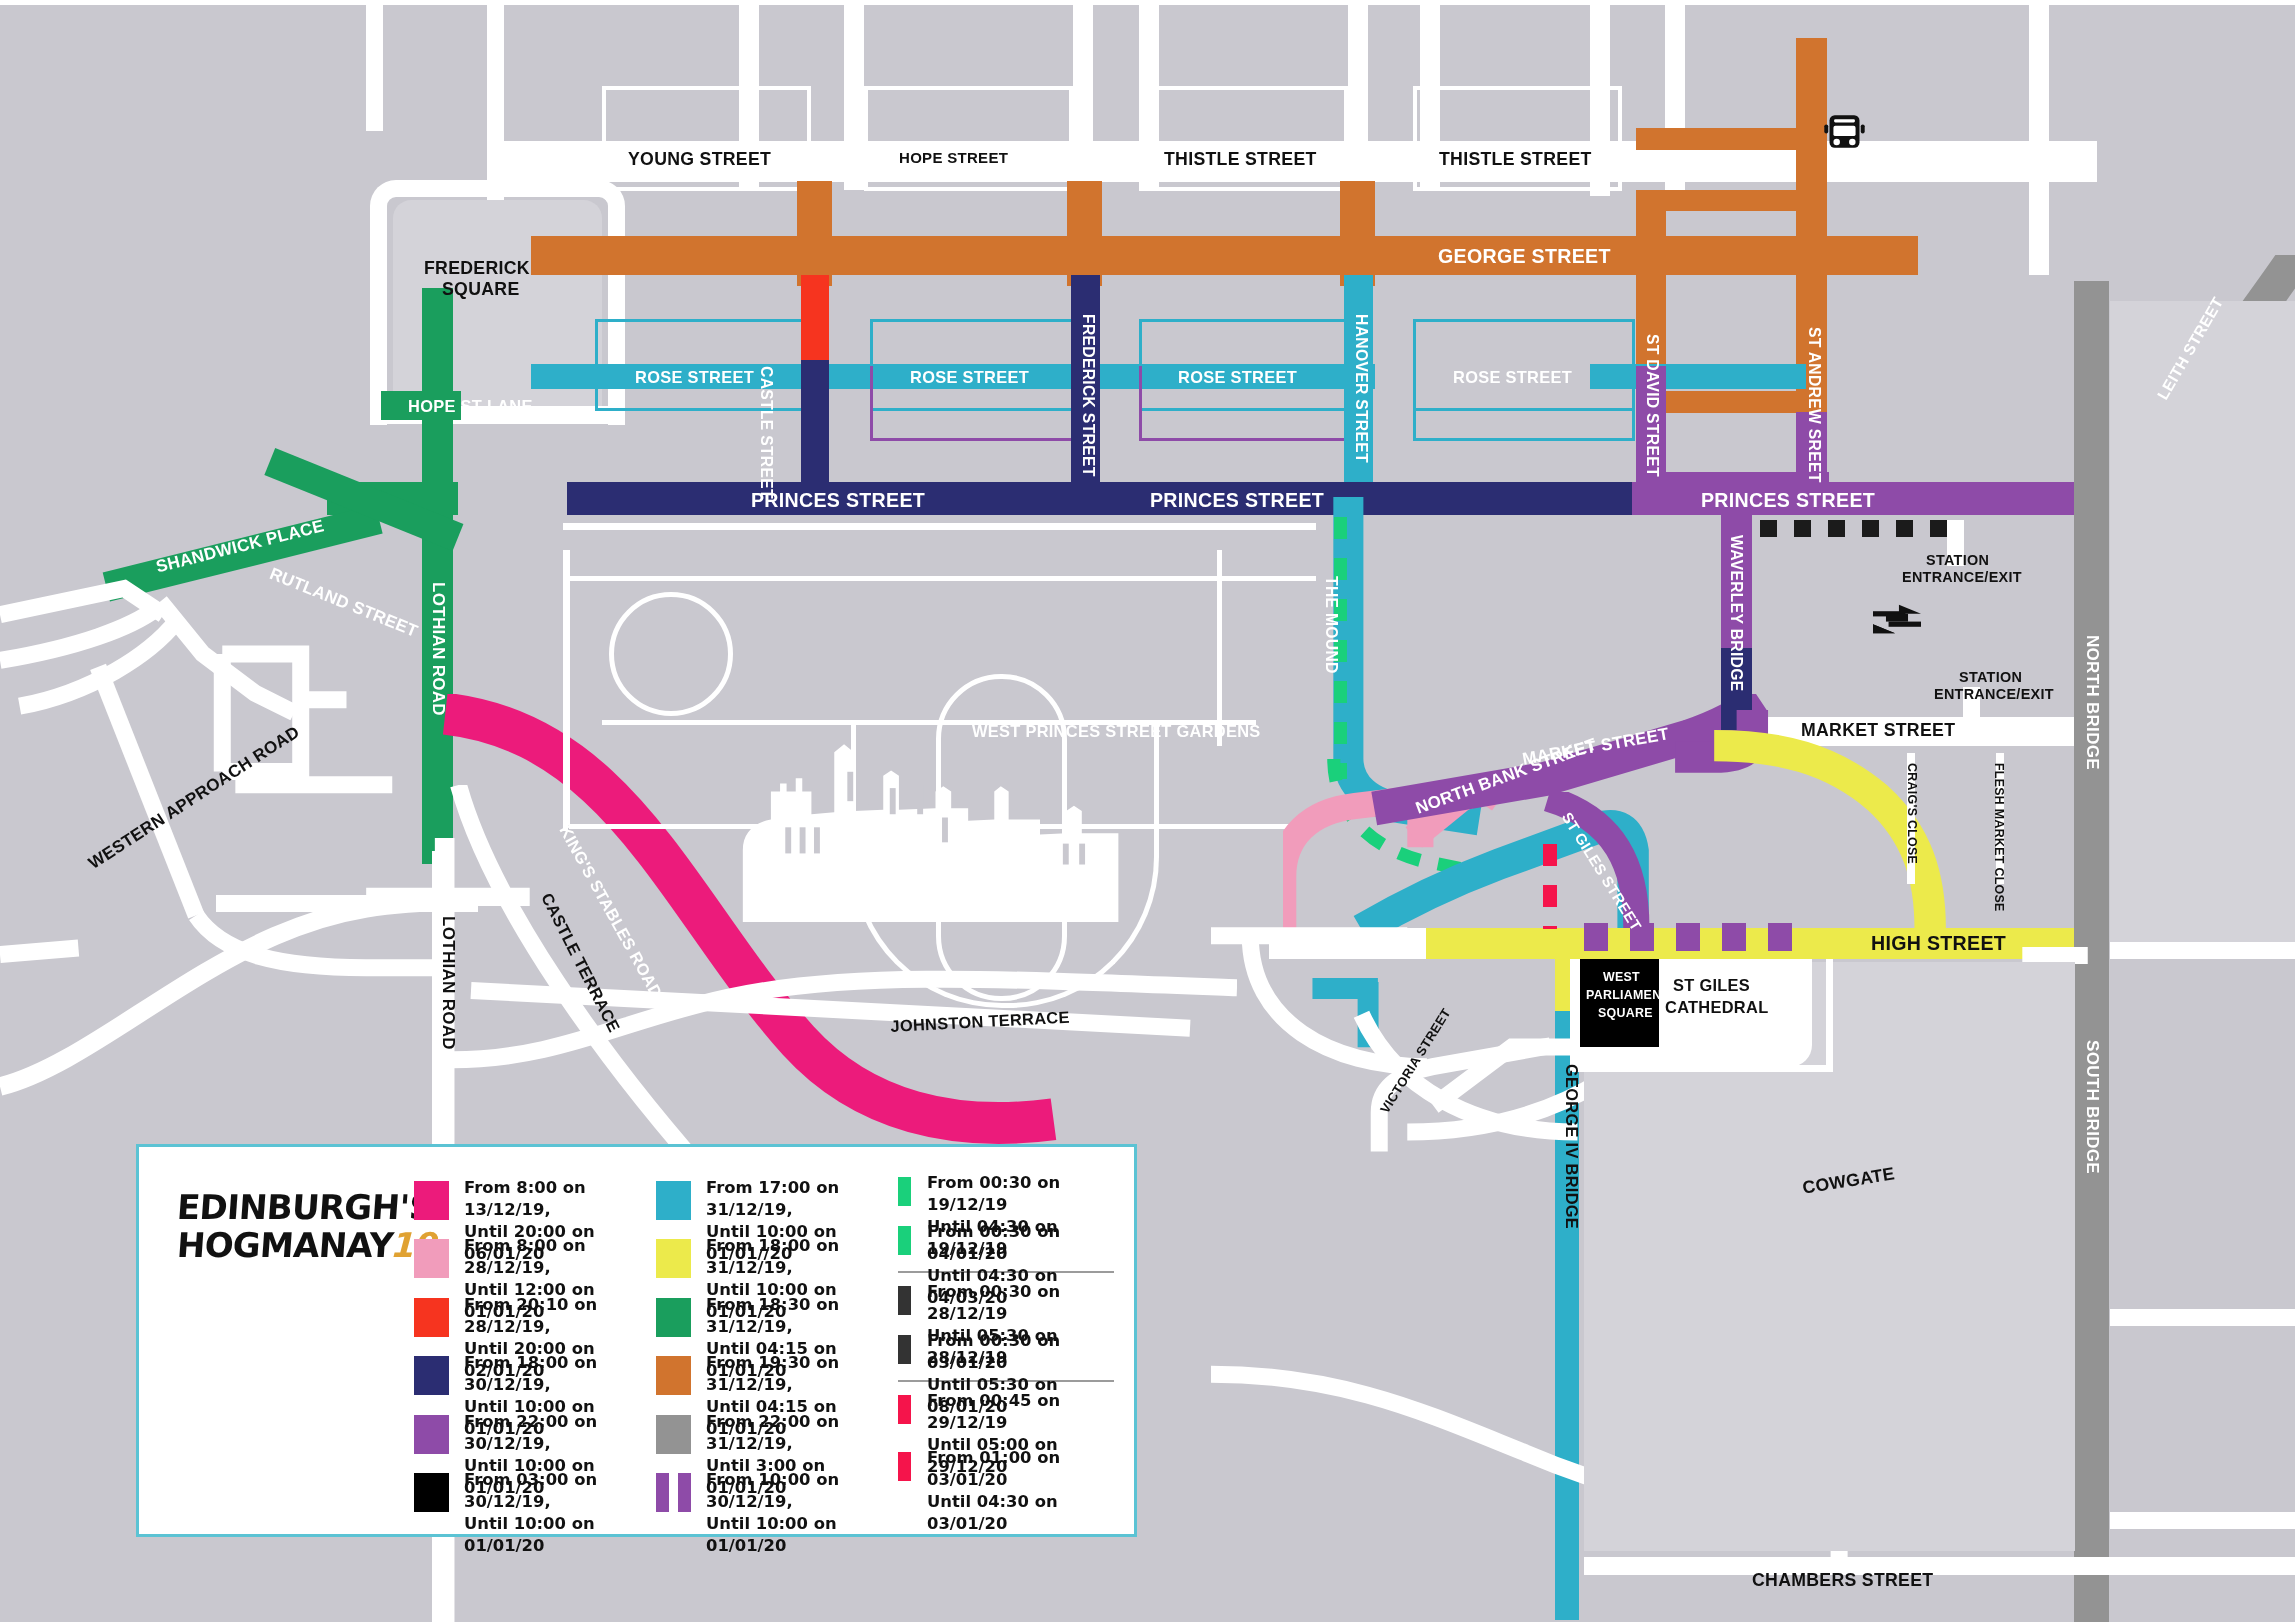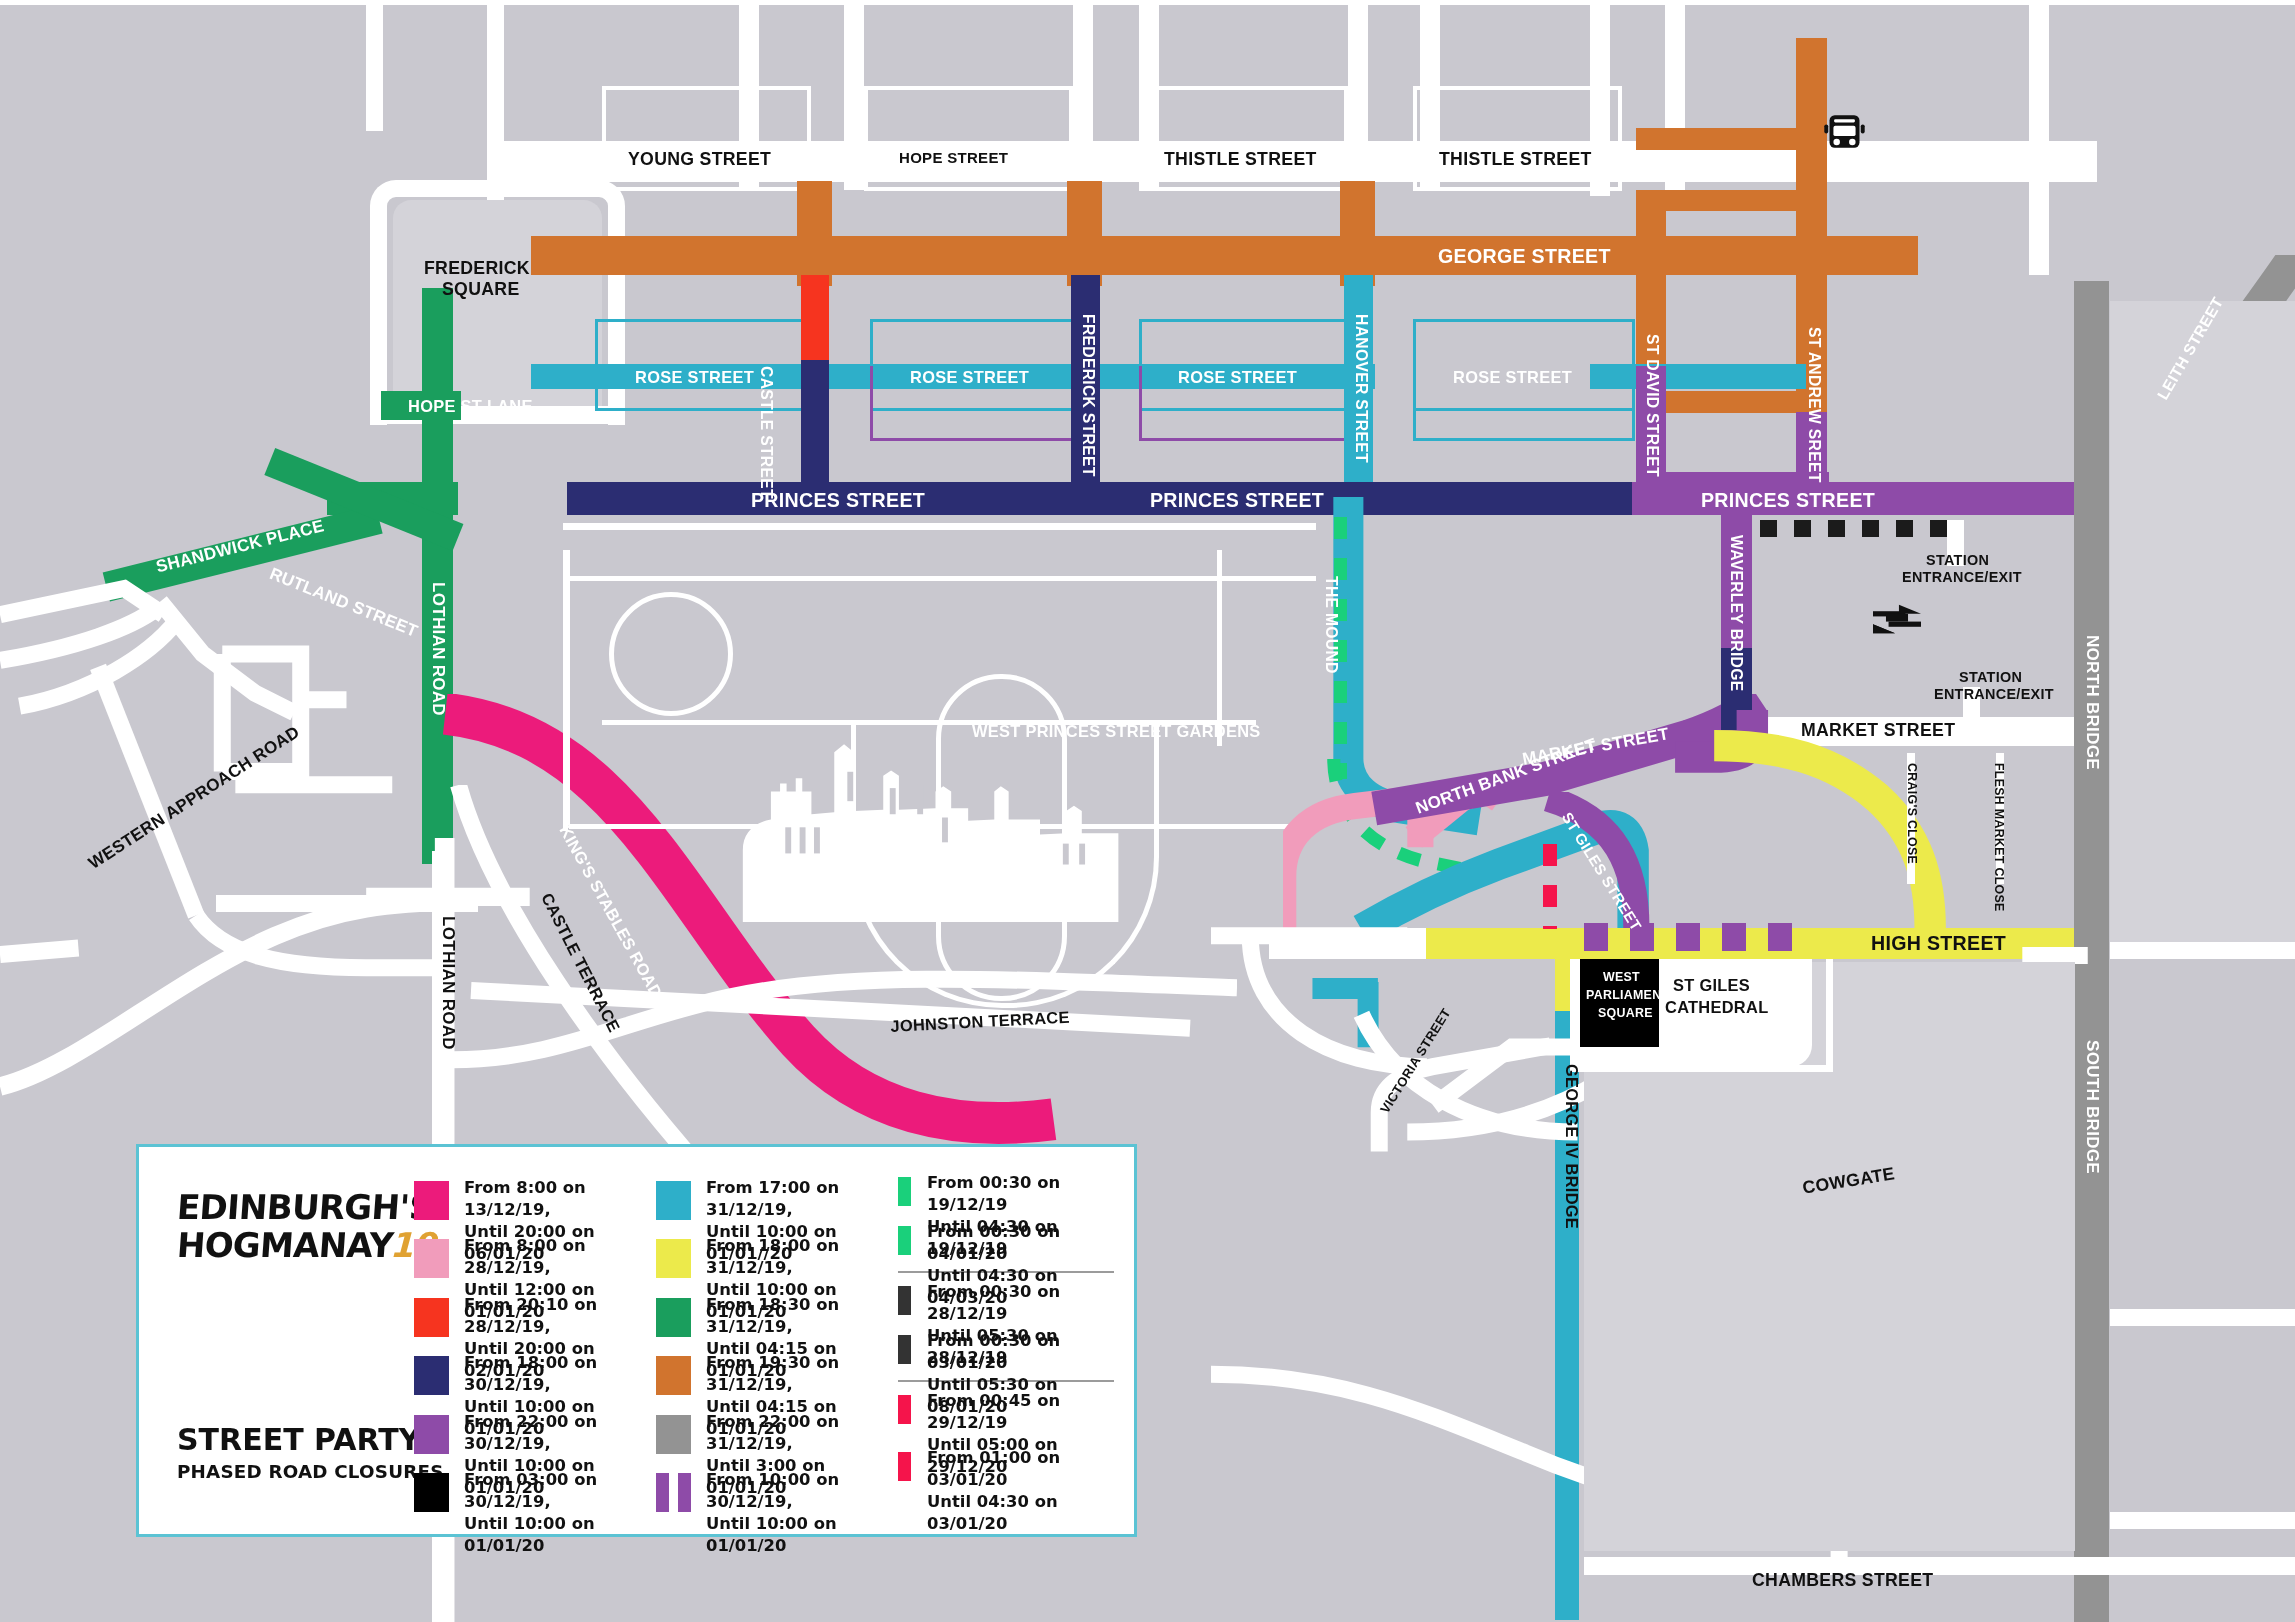--- a/index.html
+++ b/index.html
@@ -385,24 +385,20 @@
   <div class="lbl lbl-k" style="left:1959px;top:669px;font-size:14.4px;">STATION</div>
   <div class="lbl lbl-k" style="left:1934px;top:686px;font-size:14.4px;">ENTRANCE/EXIT</div>
 
   <div id="legend">
     <div class="logo">
       <div class="logo-l1">EDINBURGH'S</div>
       <div class="logo-l2">
         <span>HOGMANAY</span><span class="logo-19">19</span>
       </div>
     </div>
-    <div class="party">
-      <div class="party-t">STREET PARTY</div>
-      <div class="party-s">PHASED ROAD CLOSURES</div>
-    </div>
 
     <div class="legcol" id="col1" style="left:275px;width:216px;">
         <div class="legitem">
           <span class="sw" style="background:#ec1b7b"></span>
           <span class="legtxt"><span>From 8:00 on 13/12/19,</span><br><span>Until 20:00 on 06/01/20</span></span>
         </div>
         <div class="legitem">
           <span class="sw" style="background:#f19cbb"></span>
           <span class="legtxt"><span>From 8:00 on 28/12/19,</span><br><span>Until 12:00 on 01/01/20</span></span>
         </div>

